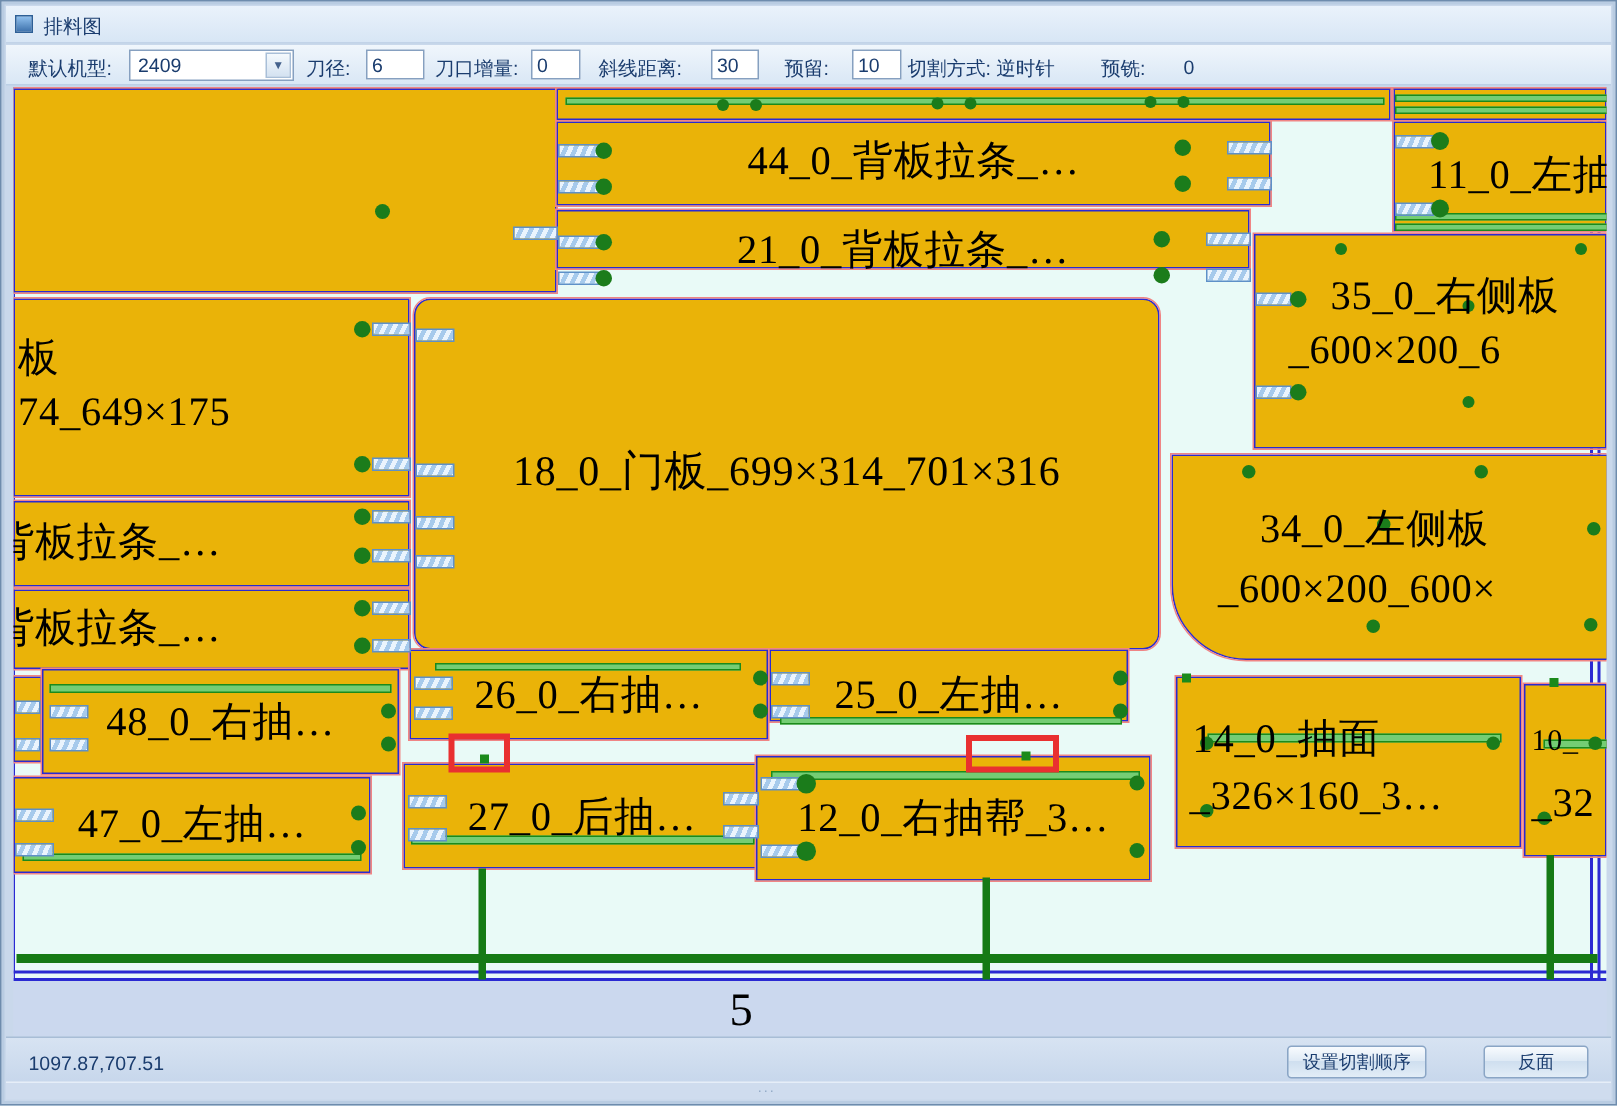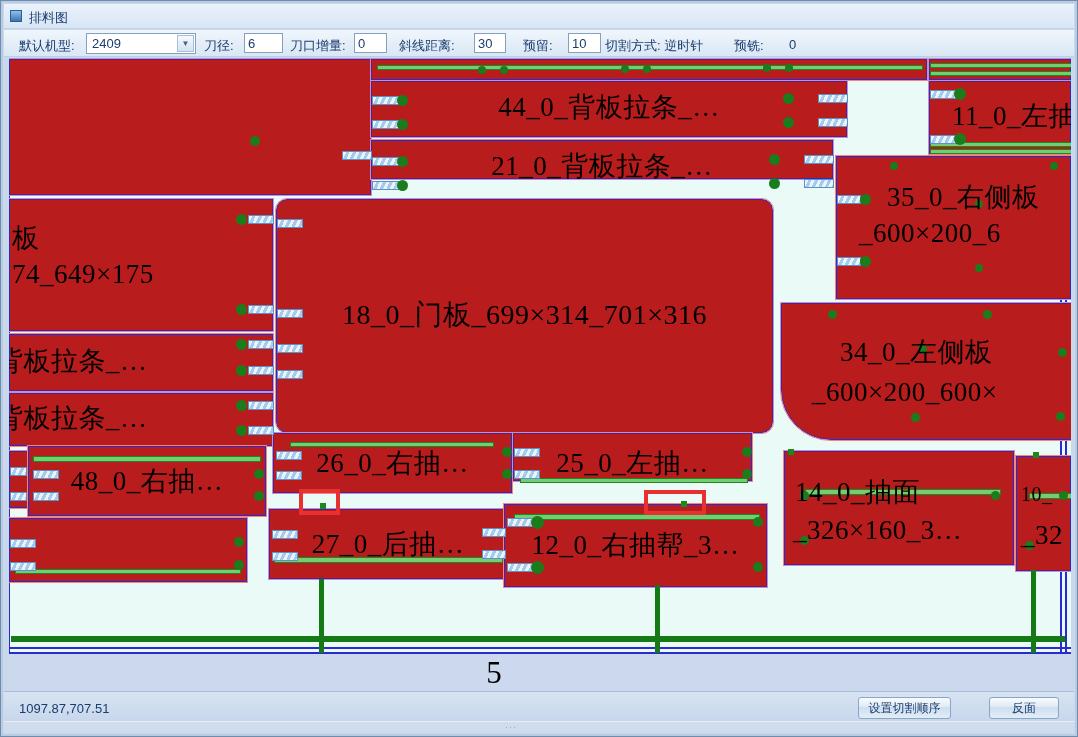--- a/index.html
+++ b/index.html
@@ -22,21 +22,21 @@
   .tinput{position:absolute;top:3px;height:20px;border:1px solid #86A0C0;background:#fff;
     font-size:13px;color:#1A3C6E;padding:0 3px;font-family:"Liberation Sans",sans-serif;}
   .combo{position:absolute;left:82px;top:3px;width:110px;height:21px;border:1px solid #86A0C0;background:#fff;}
   .combo-val{position:absolute;left:5px;top:2px;font-size:13px;color:#1A3C6E;}
   .combo-btn{position:absolute;right:1px;top:1px;width:17px;height:17px;
     background:linear-gradient(#F4F9FD,#D4E2F1);border:1px solid #A9BFD8;
     font-size:8px;color:#44618C;text-align:center;line-height:16px;}
   .canvas{position:absolute;left:8px;top:57px;width:1062px;height:633px;background:#CBD8EE;}
   .sheet{position:absolute;left:0;top:0;width:1062px;height:596px;background:#E9FAF7;overflow:hidden;}
   .sborder{position:absolute;background:#2A2AD2;}
-  .panel{position:absolute;background:#b91c1c;border:1px solid #2A2AD2;outline:1px solid #F08585;text-decoration:underline;}
+  .panel{position:absolute;background:#eab308;border:1px solid #2A2AD2;outline:1px solid #F08585;text-decoration:underline;}
   .plabel{position:absolute;font-family:"Liberation Serif","DejaVu Serif",serif;color:#000;
     white-space:nowrap;line-height:1.1;letter-spacing:0.5px;z-index:3;text-align:center;}
   .plabel.center{left:0;right:0;text-align:center;}
   .dot{position:absolute;background:#1B7C1B;border-radius:50%;z-index:2;}
   .gsq{position:absolute;background:#1B8A1B;z-index:4;}
   .gline{position:absolute;background:#74CD74;border:1px solid #1B8A1B;z-index:1;}
   .conn{position:absolute;height:9px;border:1px solid #5E90C8;z-index:2;
     background:repeating-linear-gradient(115deg,#EAF4FD 0 3px,#A6CAEC 3px 6px);}
   .redbox{position:absolute;border:4px solid #E93030;z-index:5;background:transparent;}
   .freeline{position:absolute;background:#157A15;z-index:1;}
@@ -206,20 +206,21 @@
           <div class="dot" style="left: 225px; top: 22px; width: 10px; height: 10px;"></div>
           <div class="dot" style="left: 225px; top: 44px; width: 10px; height: 10px;"></div>
           <div class="plabel center" style="top: 20px; font-size: 27px;">48_0_右抽…</div>
         </div>
         <div class="panel" style="left: 0px; top: 460px; width: 238px; height: 64px;">
           <div class="gline" style="left: 5px; top: 50px; width: 226px; height: 5px;"></div>
           <div class="conn" style="left: 0px; top: 20px; width: 26px;"></div>
           <div class="conn" style="left: 0px; top: 43px; width: 26px;"></div>
           <div class="dot" style="left: 224px; top: 18px; width: 10px; height: 10px;"></div>
           <div class="dot" style="left: 224px; top: 41px; width: 10px; height: 10px;"></div>
+          <div class="plabel center" style="top: 16px; font-size: 27px;">47_0_左抽…</div>
         </div>
         <div class="panel" style="left: 260px; top: 451px; width: 238px; height: 70px;">
           <div class="gline" style="left: 4px; top: 47px; width: 229px; height: 6px;"></div>
           <div class="conn" style="left: 2px; top: 20px; width: 26px;"></div>
           <div class="conn" style="left: 2px; top: 42px; width: 26px;"></div>
           <div class="conn" style="left: 212px; top: 18px; width: 24px;"></div>
           <div class="conn" style="left: 212px; top: 40px; width: 24px;"></div>
           <div class="plabel center" style="top: 20px; font-size: 27px;">27_0_后抽…</div>
         </div>
         <div class="panel" style="left: 495px; top: 446px; width: 263px; height: 83px;">

